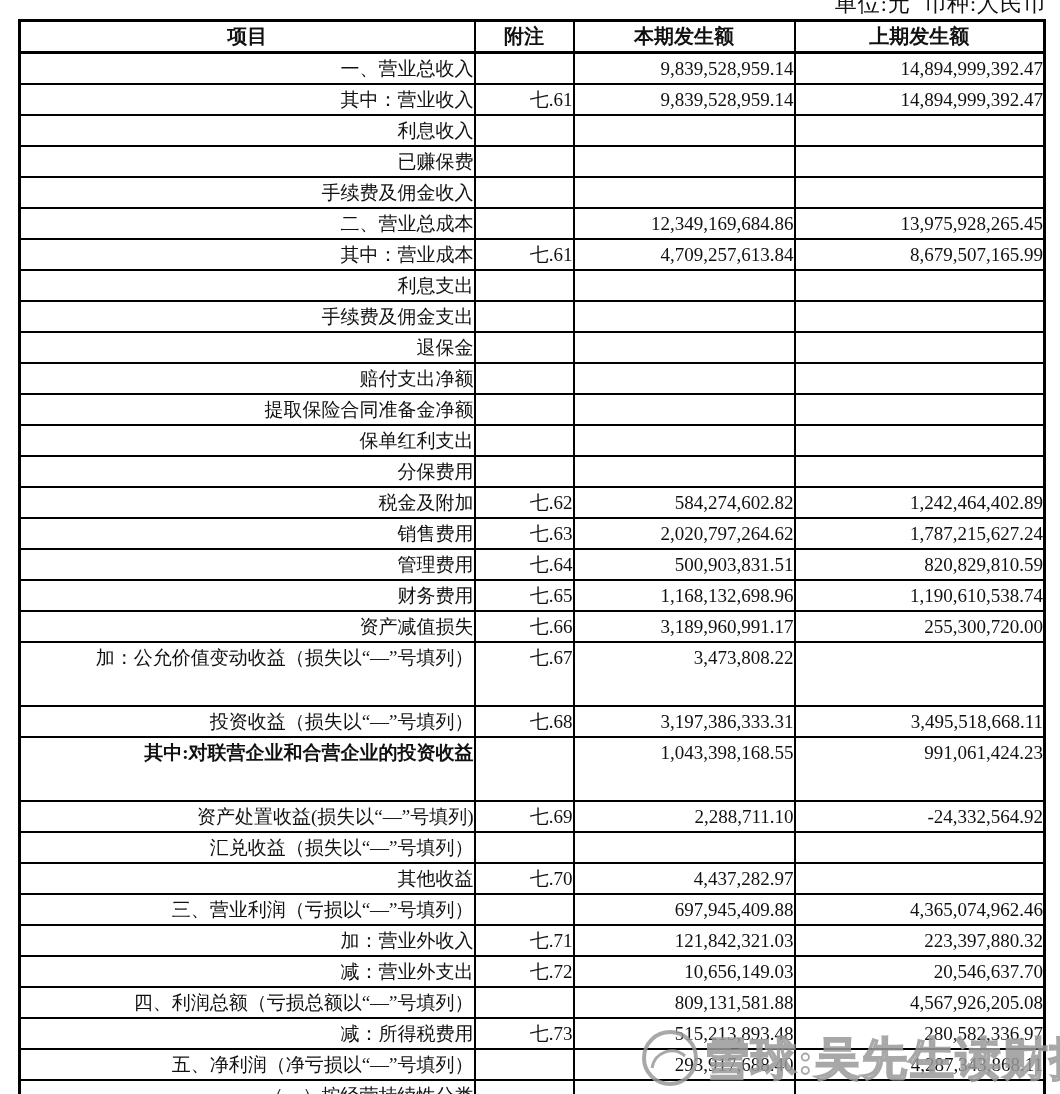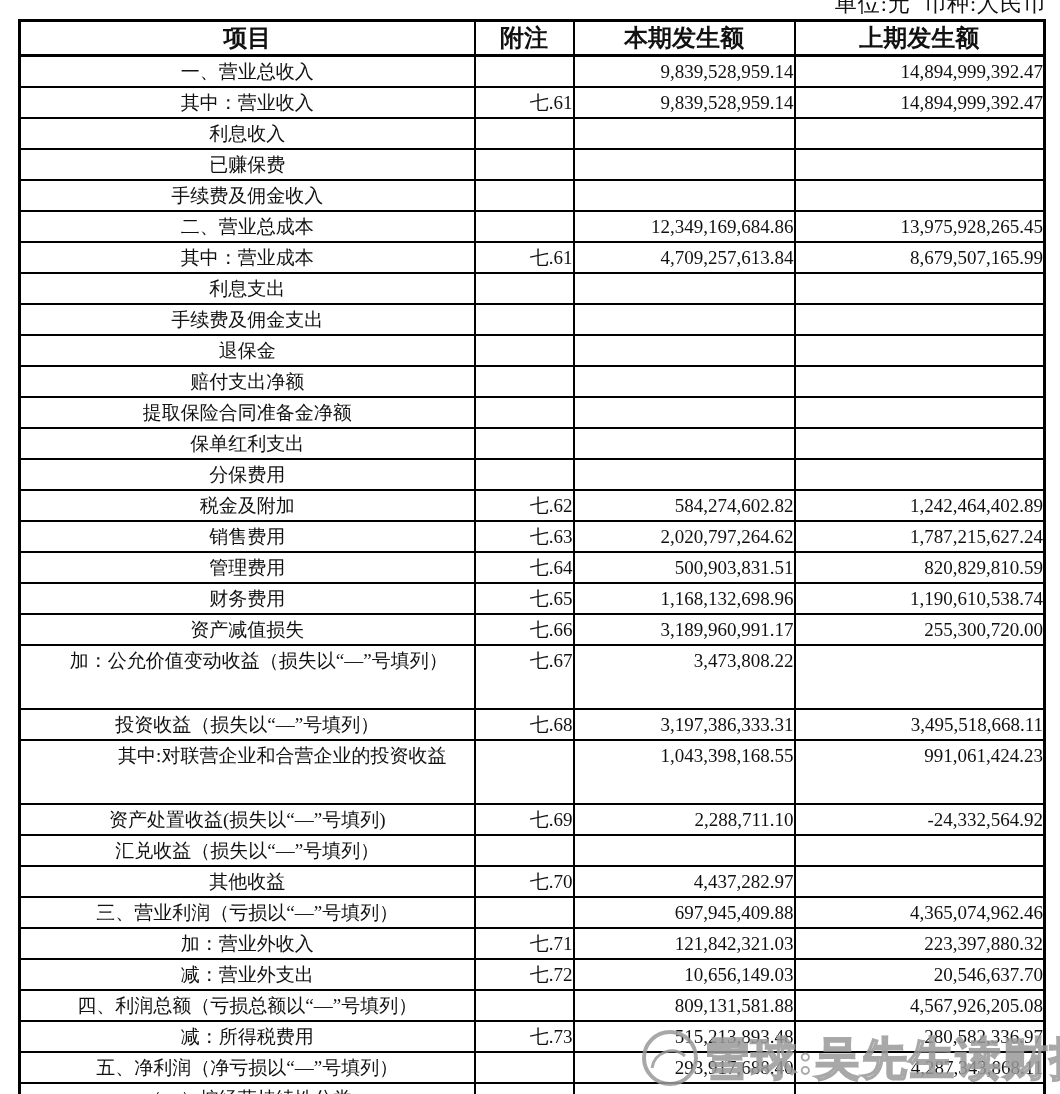--- a/index.html
+++ b/index.html
@@ -29,43 +29,43 @@
     table-layout: fixed;
   }
   table.fin { border: 3px solid #000; }
   table.fin th, table.fin td {
     border: 2px solid #000;
     padding: 0;
     overflow: hidden;
   }
   table.fin thead th {
     border-bottom: 3px solid #000;
-    font-size: 24px;
+    font-size: 20px;
     font-weight: bold;
     height: 29px;
     text-align: center;
   }
   table.fin td {
     font-size: 19px;
     height: 29px;
     vertical-align: middle;
     line-height: 1.35;
   }
-  td.item  { text-align: center; }
+  td.item  { text-align: right; }
   td.note  { text-align: right; }
   td.num   { text-align: right; padding-right: 9px; white-space: nowrap; }
   tr.tall td { height: 60px; vertical-align: top; padding-top: 2px; }
   
   td.ind-top  { padding-left: 7px;  }
   td.ind-sec  { padding-left: 17px; }
   td.ind-as   { padding-left: 30px; }
   td.ind-sub  { padding-left: 77px; margin-left: 20px; }
   td.ind-cls  { padding-left: 24px; }
   td.ind-hang-a { padding-left: 7px; text-indent: 23px; }
-  td.ind-hang-b { padding-left: 7px; text-indent: 70px; }
+  td.ind-hang-b { padding-left: 7px; text-indent: 70px; font-weight: bold; }
   
   .watermark {
     position: absolute;
     left: 628px; top: 1014px;
     width: 432px; height: 80px;
     pointer-events: none;
     opacity: 0.85;
   }
 </style>
 </head>

